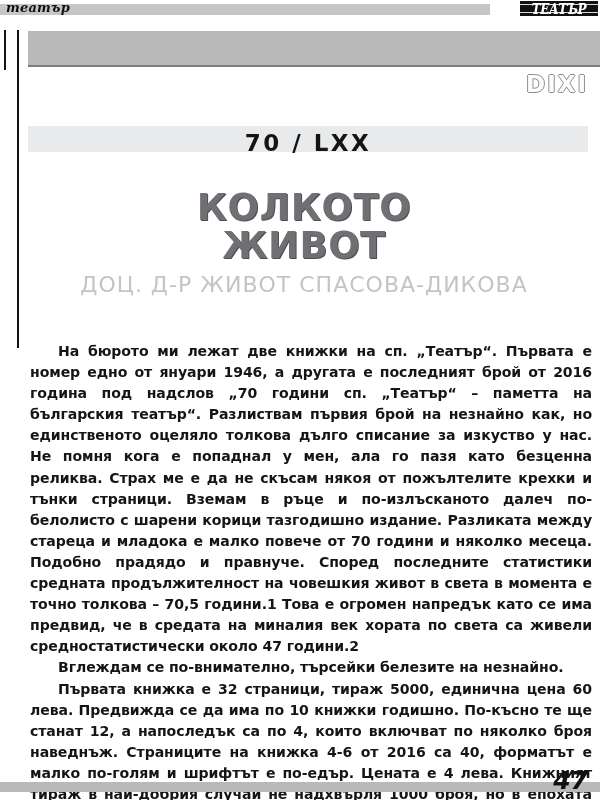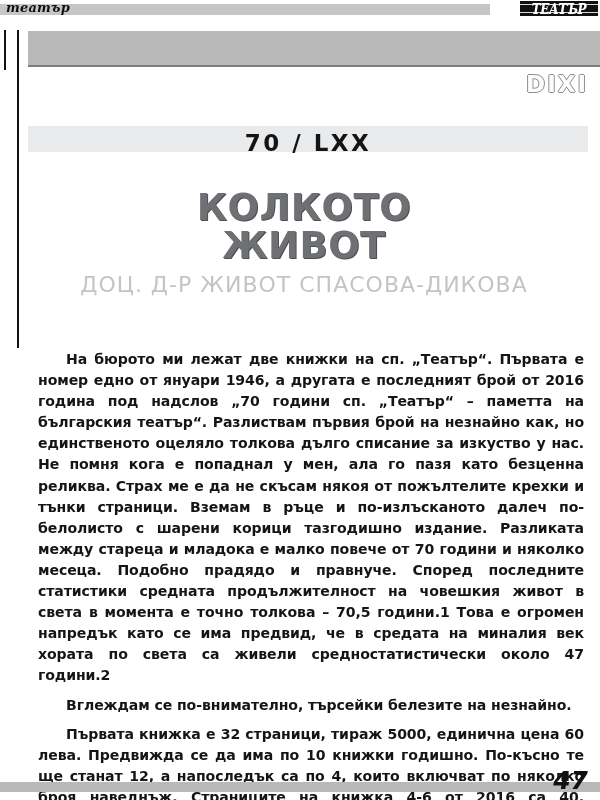--- a/index.html
+++ b/index.html
@@ -178,21 +178,21 @@
     width: 562px;
     font-family: "DejaVu Sans", sans-serif;
     font-weight: bold;
     font-size: 14.1px;
     line-height: 21.1px;
     color: #151515;
     text-align: justify;
     letter-spacing: -0.1px;
   }
   #article-body p {
-    margin: 8px;
+    margin: 0;
     text-indent: 28px;
   }
 
   
   #footer-band {
     position: absolute;
     left: 0;
     bottom: 8px;
     width: 600px;
     height: 10px;

